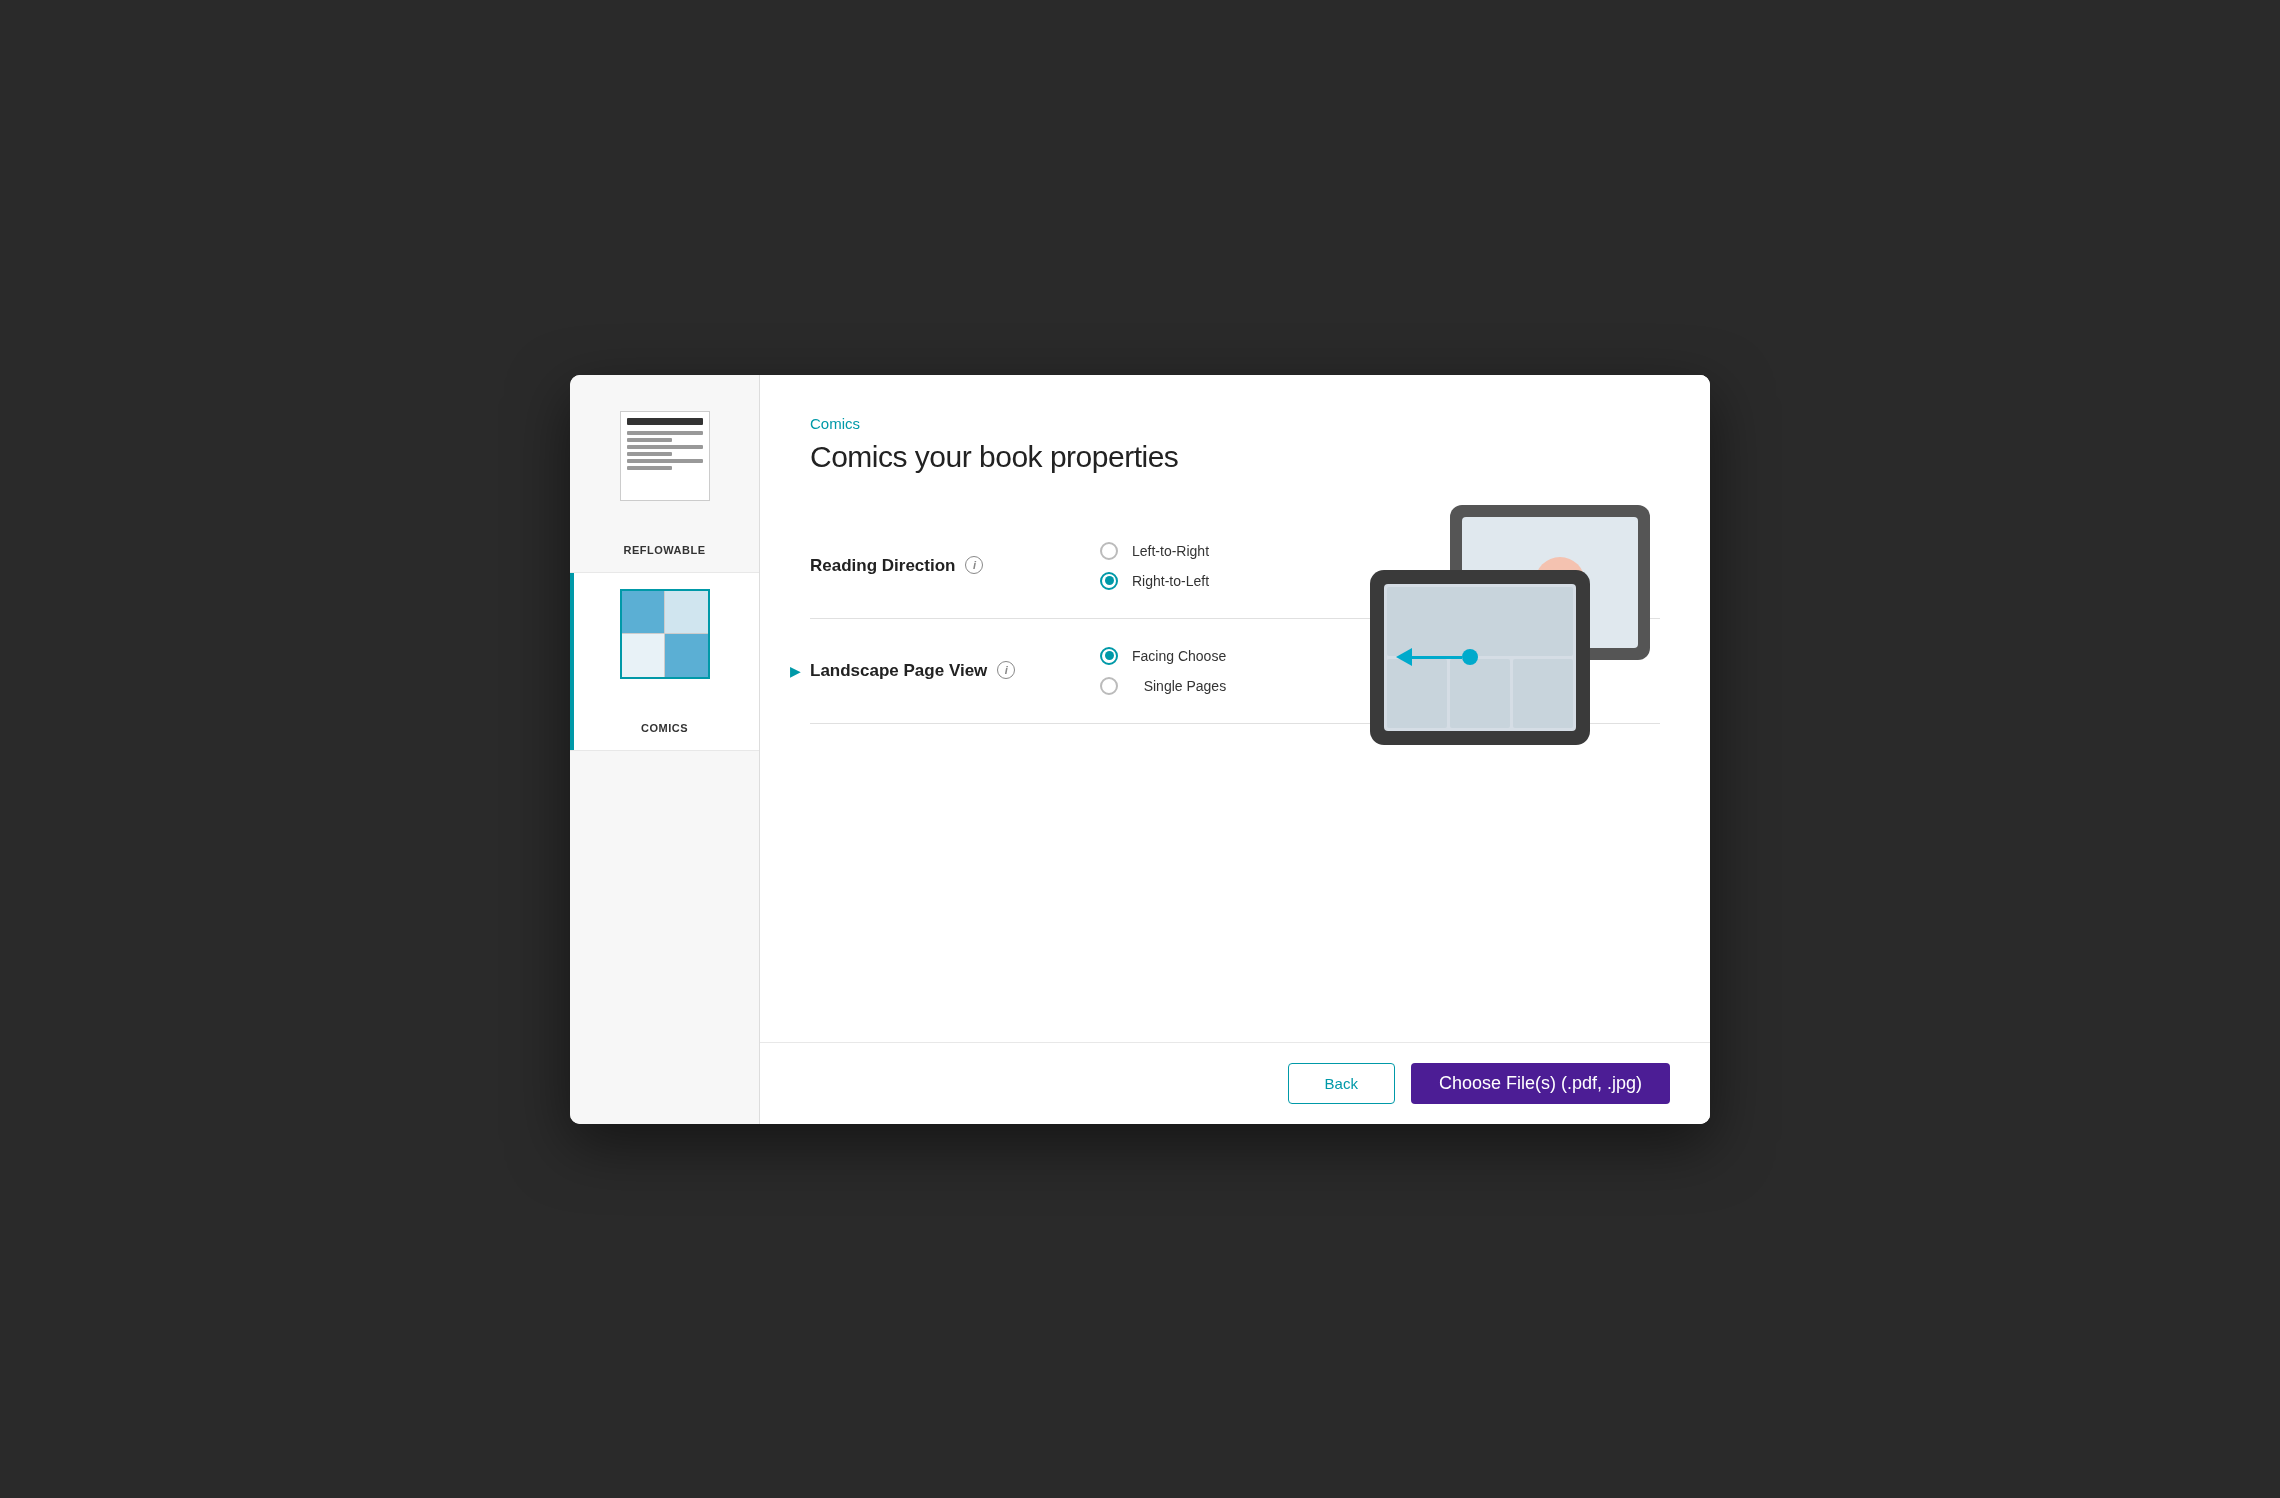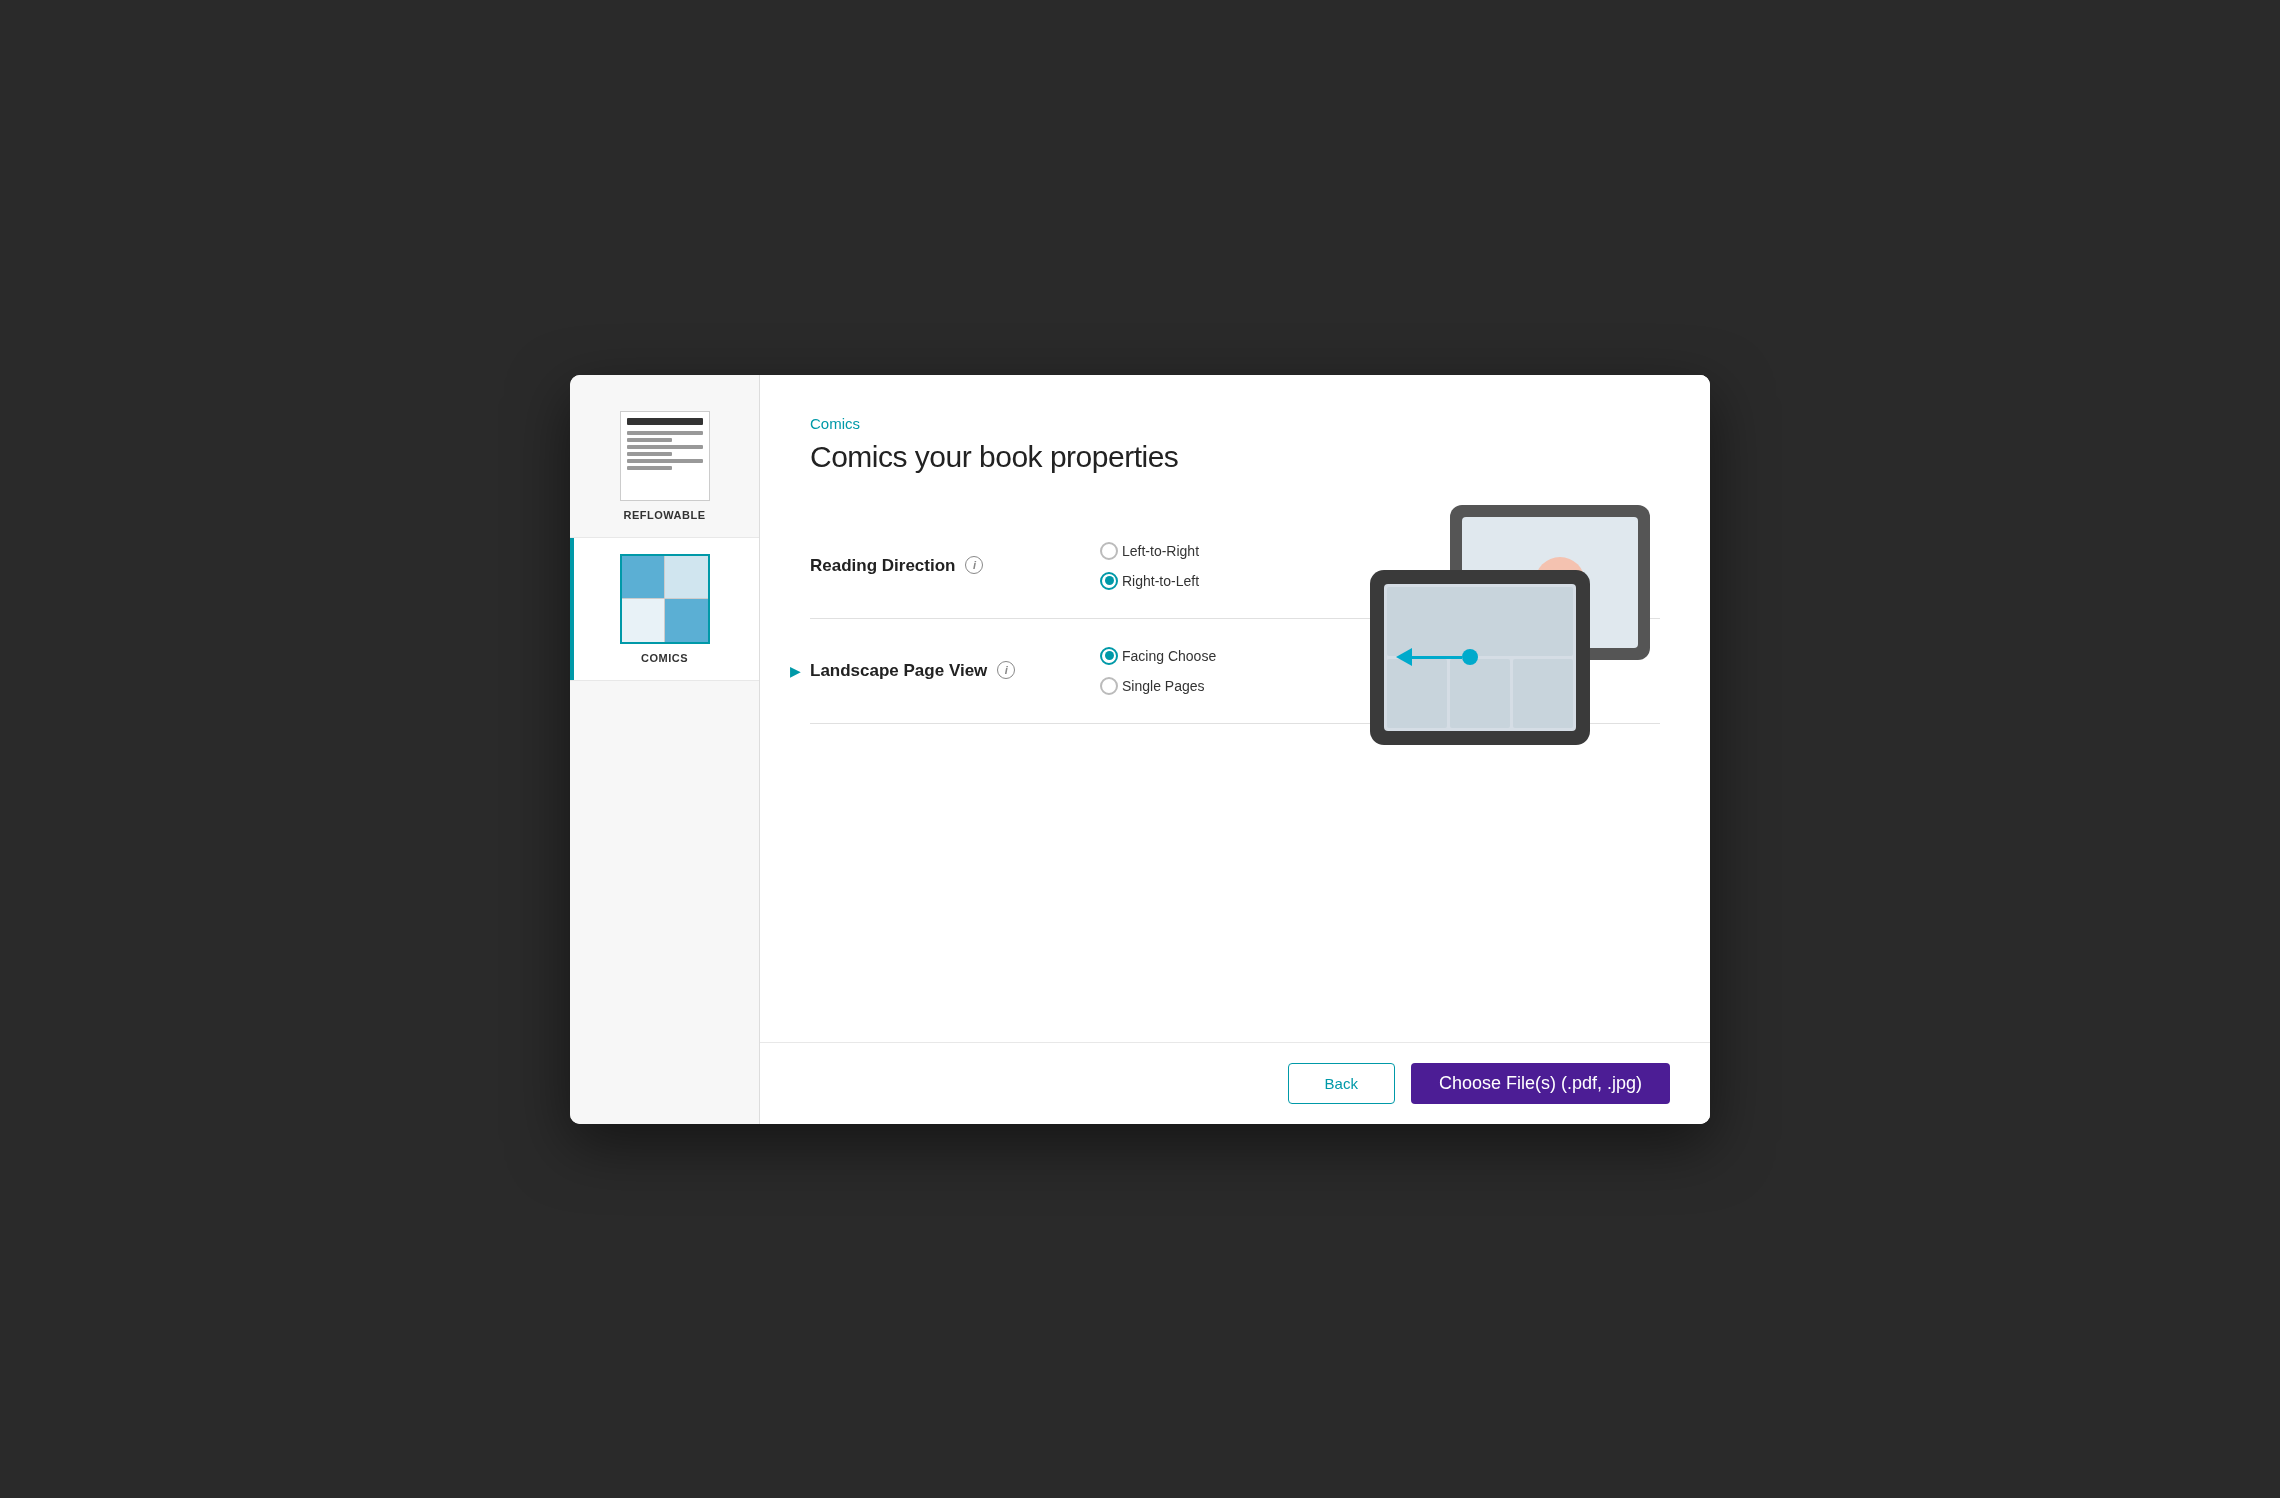--- a/index.html
+++ b/index.html
@@ -101,20 +101,21 @@
       width: 4px;
       background: #0099a8;
     }
 
     .sidebar-label {
       font-size: 11px;
       font-weight: 600;
       color: #333;
       letter-spacing: 0.5px;
       text-align: center;
+      margin-top: 35px;
     }
 
     
     .thumb-reflowable {
       width: 90px;
       height: 90px;
       background: #fff;
       border: 1px solid #ccc;
       display: flex;
       flex-direction: column;
@@ -264,22 +265,23 @@
     .option-choices {
       display: flex;
       flex-direction: column;
       gap: 12px;
       margin-left: 30px;
     }
 
     .radio-option {
       display: flex;
       align-items: center;
-      gap: 4px;
+      gap: 14px;
       cursor: pointer;
+      justify-content: space-between;
     }
 
     .radio-circle {
       width: 18px;
       height: 18px;
       border: 2px solid #bbb;
       border-radius: 50%;
       display: flex;
       align-items: center;
       justify-content: center;

